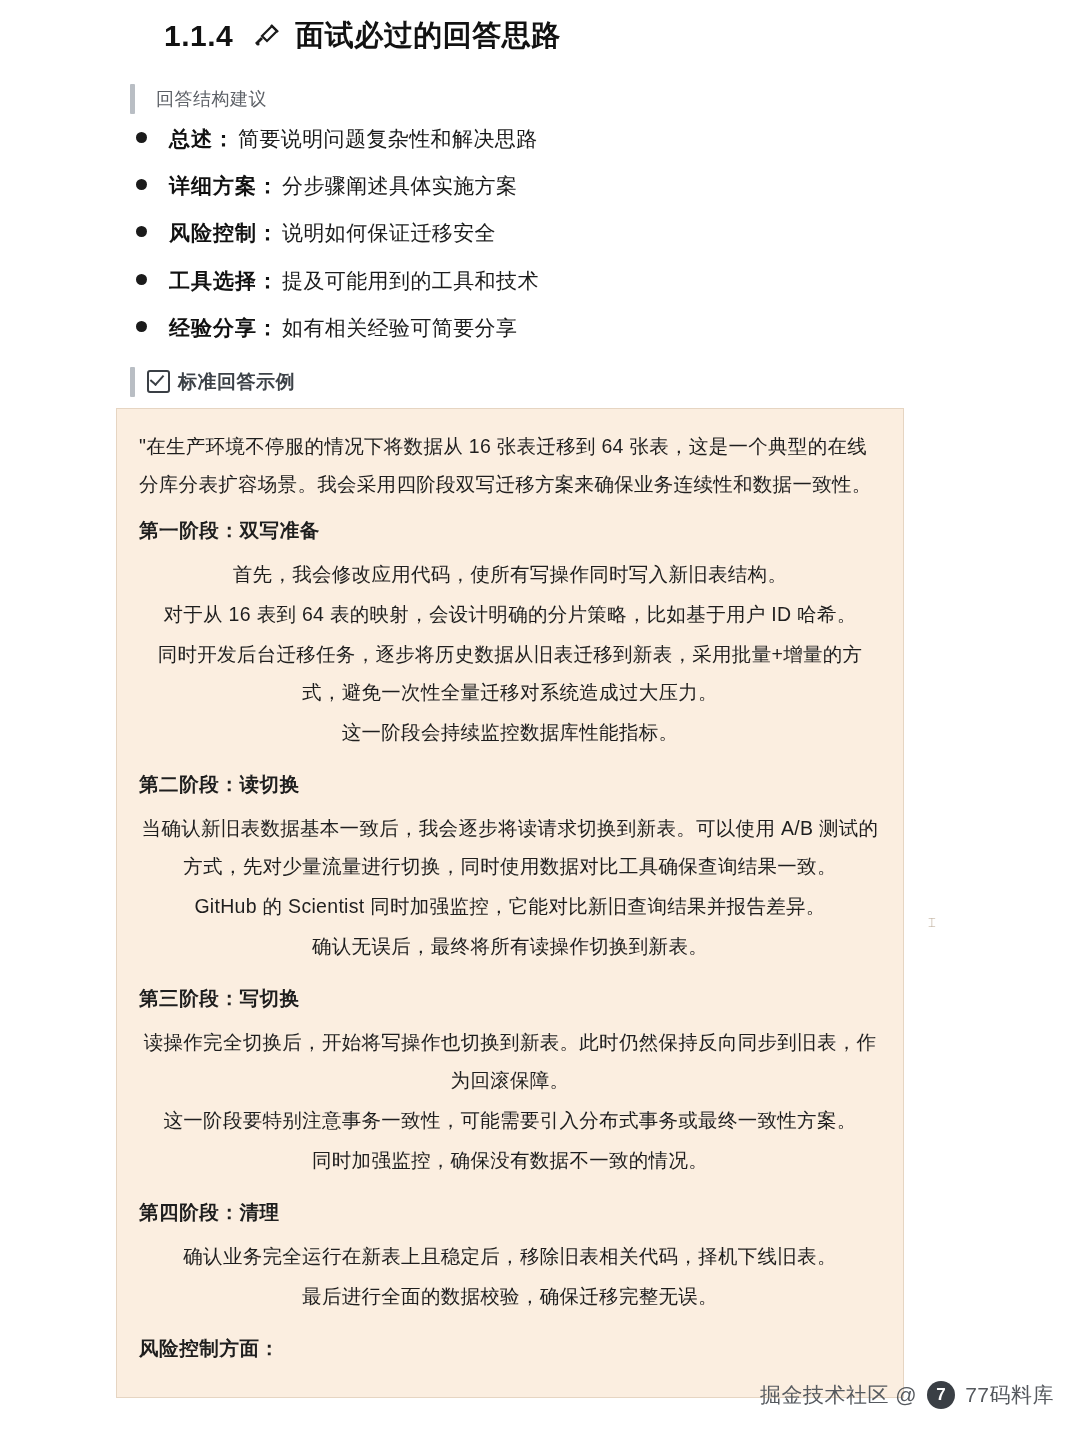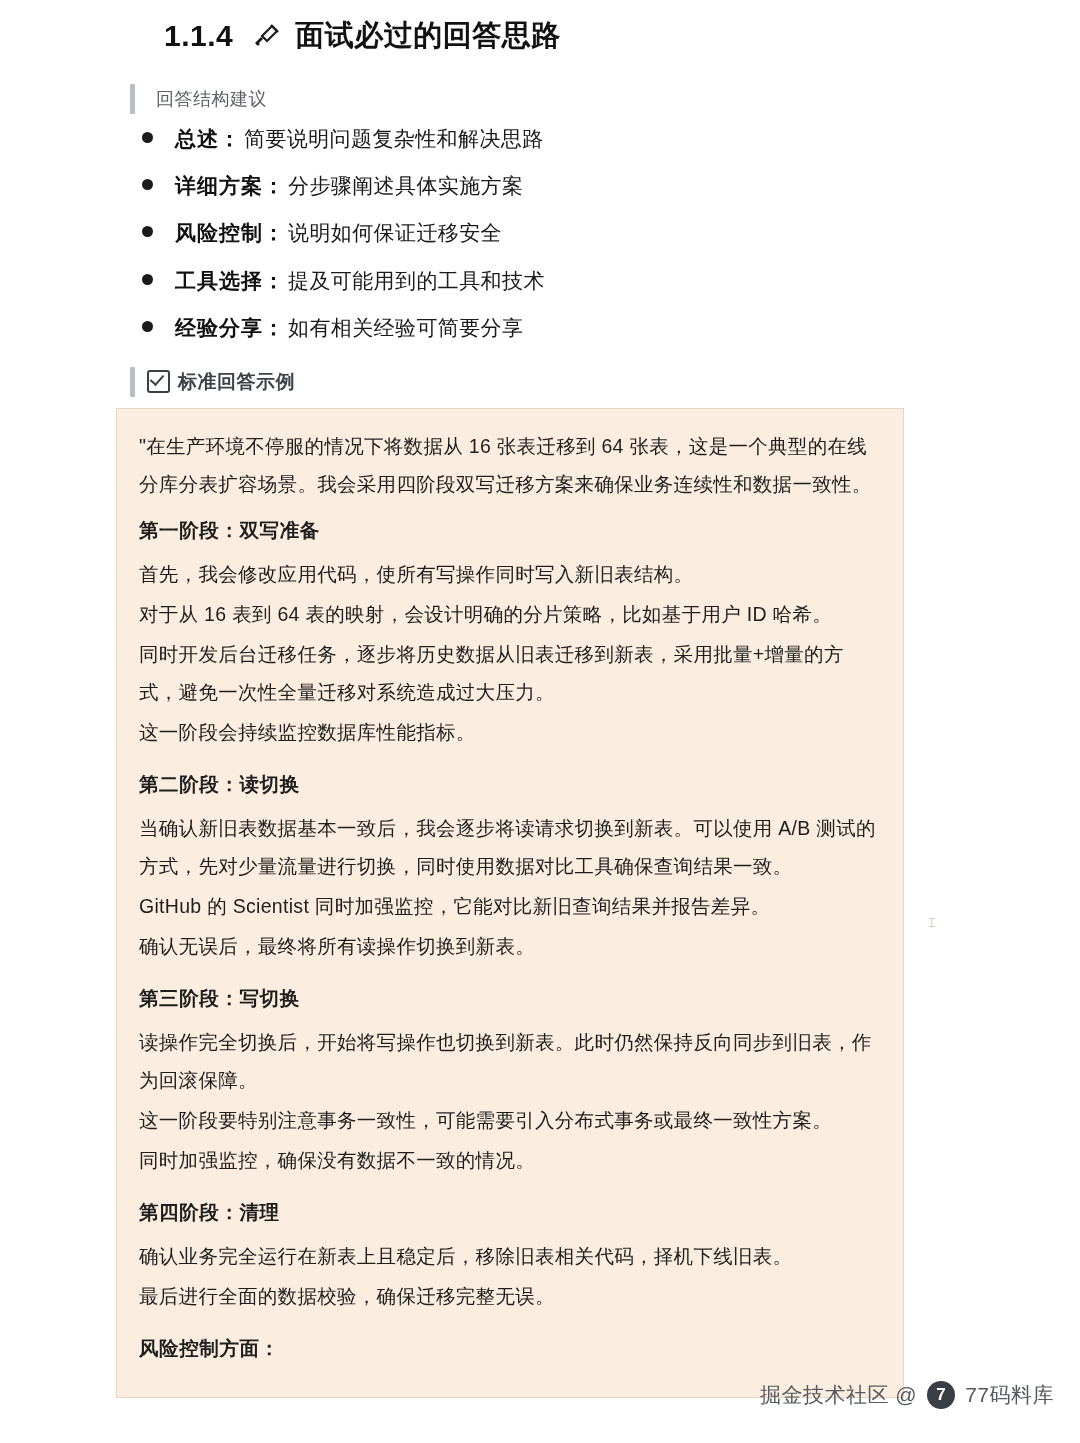--- a/index.html
+++ b/index.html
@@ -70,21 +70,21 @@
   }
   .bar-label .txt {
     font-size: 18px;
     color: #5c6066;
     letter-spacing: 0.5px;
   }
 
   
   ul.bullets {
     list-style: none;
-    margin: 10px 0 0 12px;
+    margin: 10px 0 0 6px;
     padding: 0 0 0 130px;
   }
   ul.bullets li {
     display: flex;
     align-items: baseline;
     margin-bottom: 22px;
     font-size: 21px;
     line-height: 1.2;
   }
   ul.bullets li .dot {
@@ -166,20 +166,21 @@
     font-size: 19.5px;
     line-height: 1.95;
     color: #1e1e1e;
     letter-spacing: 0.3px;
   }
   .answer-card p {
     margin: 0 0 8px 0;
   }
   .answer-card p.tight {
     margin-bottom: 2px;
+    text-align: center;
   }
   .answer-card .phase {
     font-weight: 700;
     margin: 14px 0 6px 0;
     letter-spacing: 0.6px;
   }
   .answer-card .phase.first { margin-top: 0; }
 
   
   .edge-mark {

